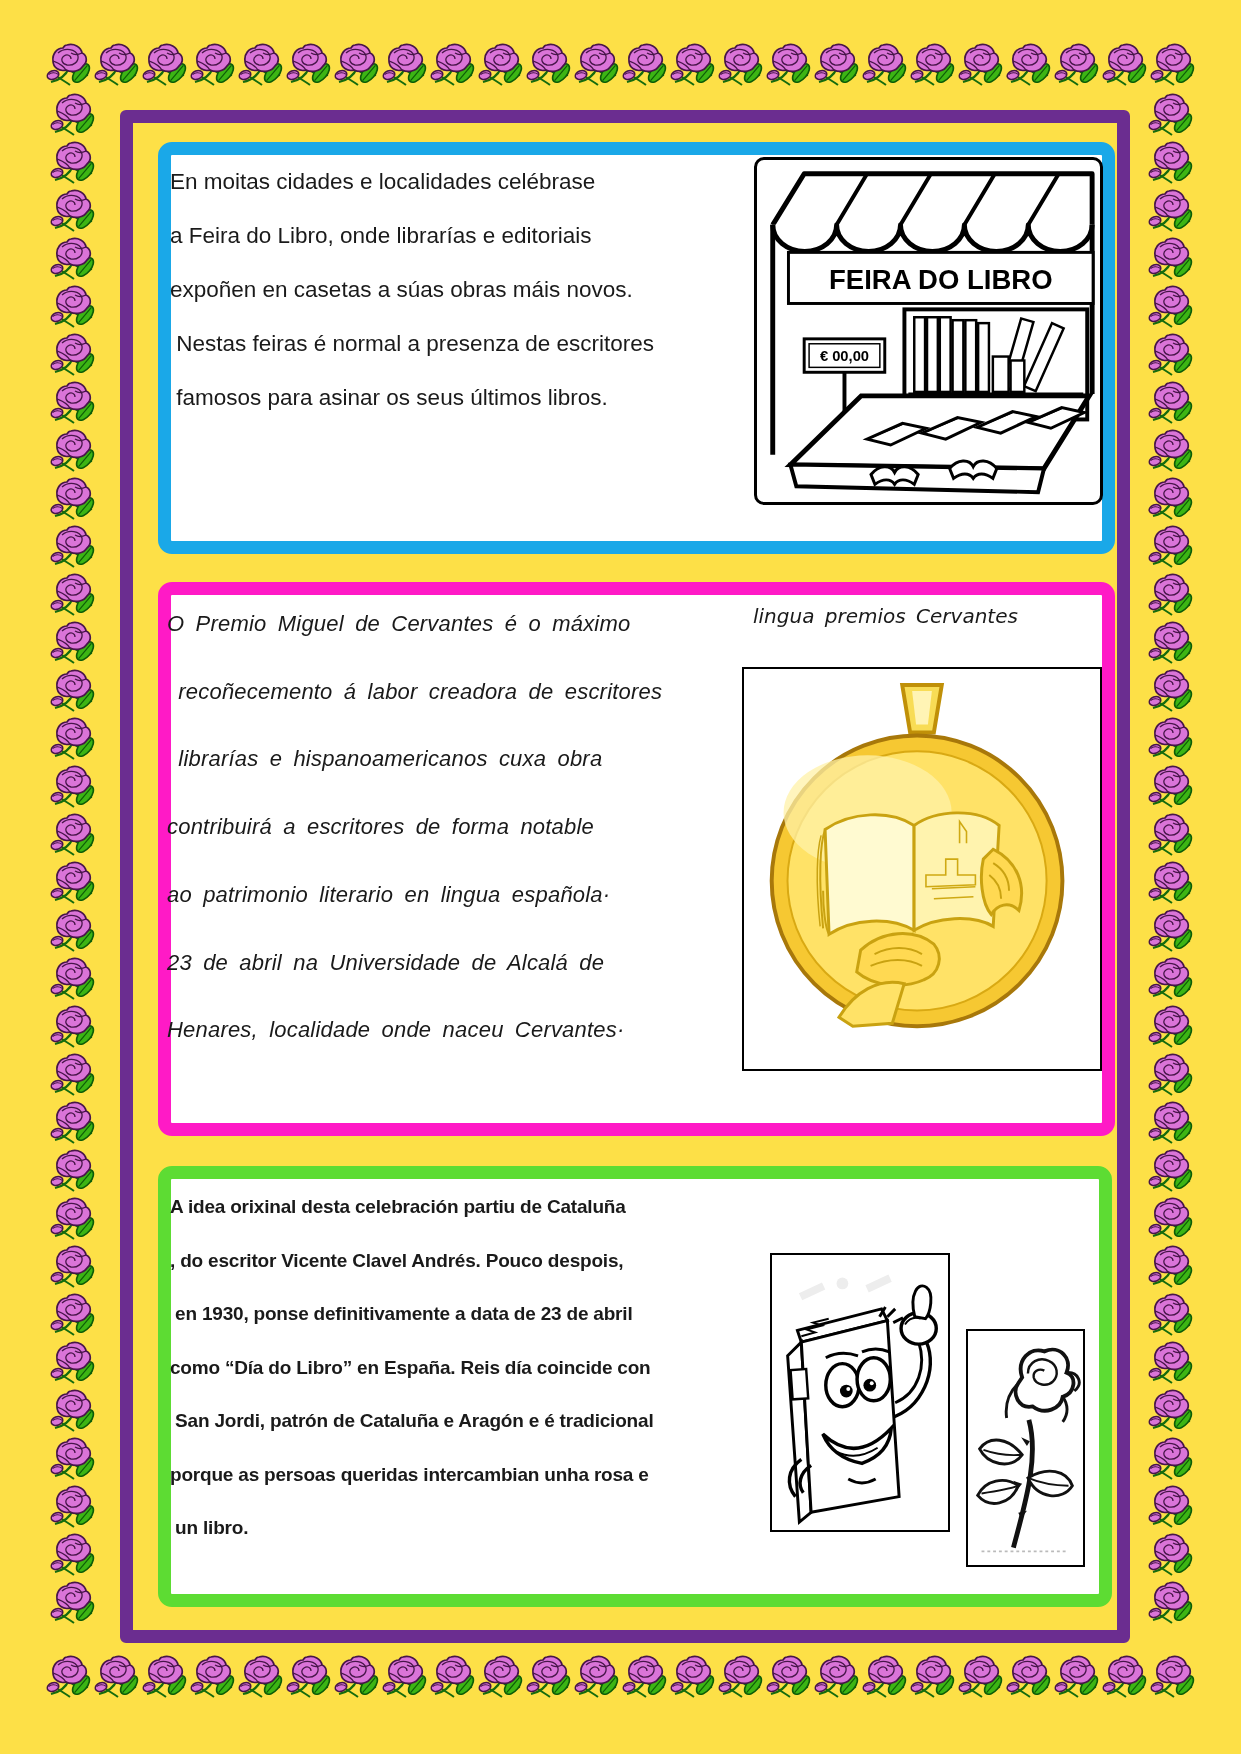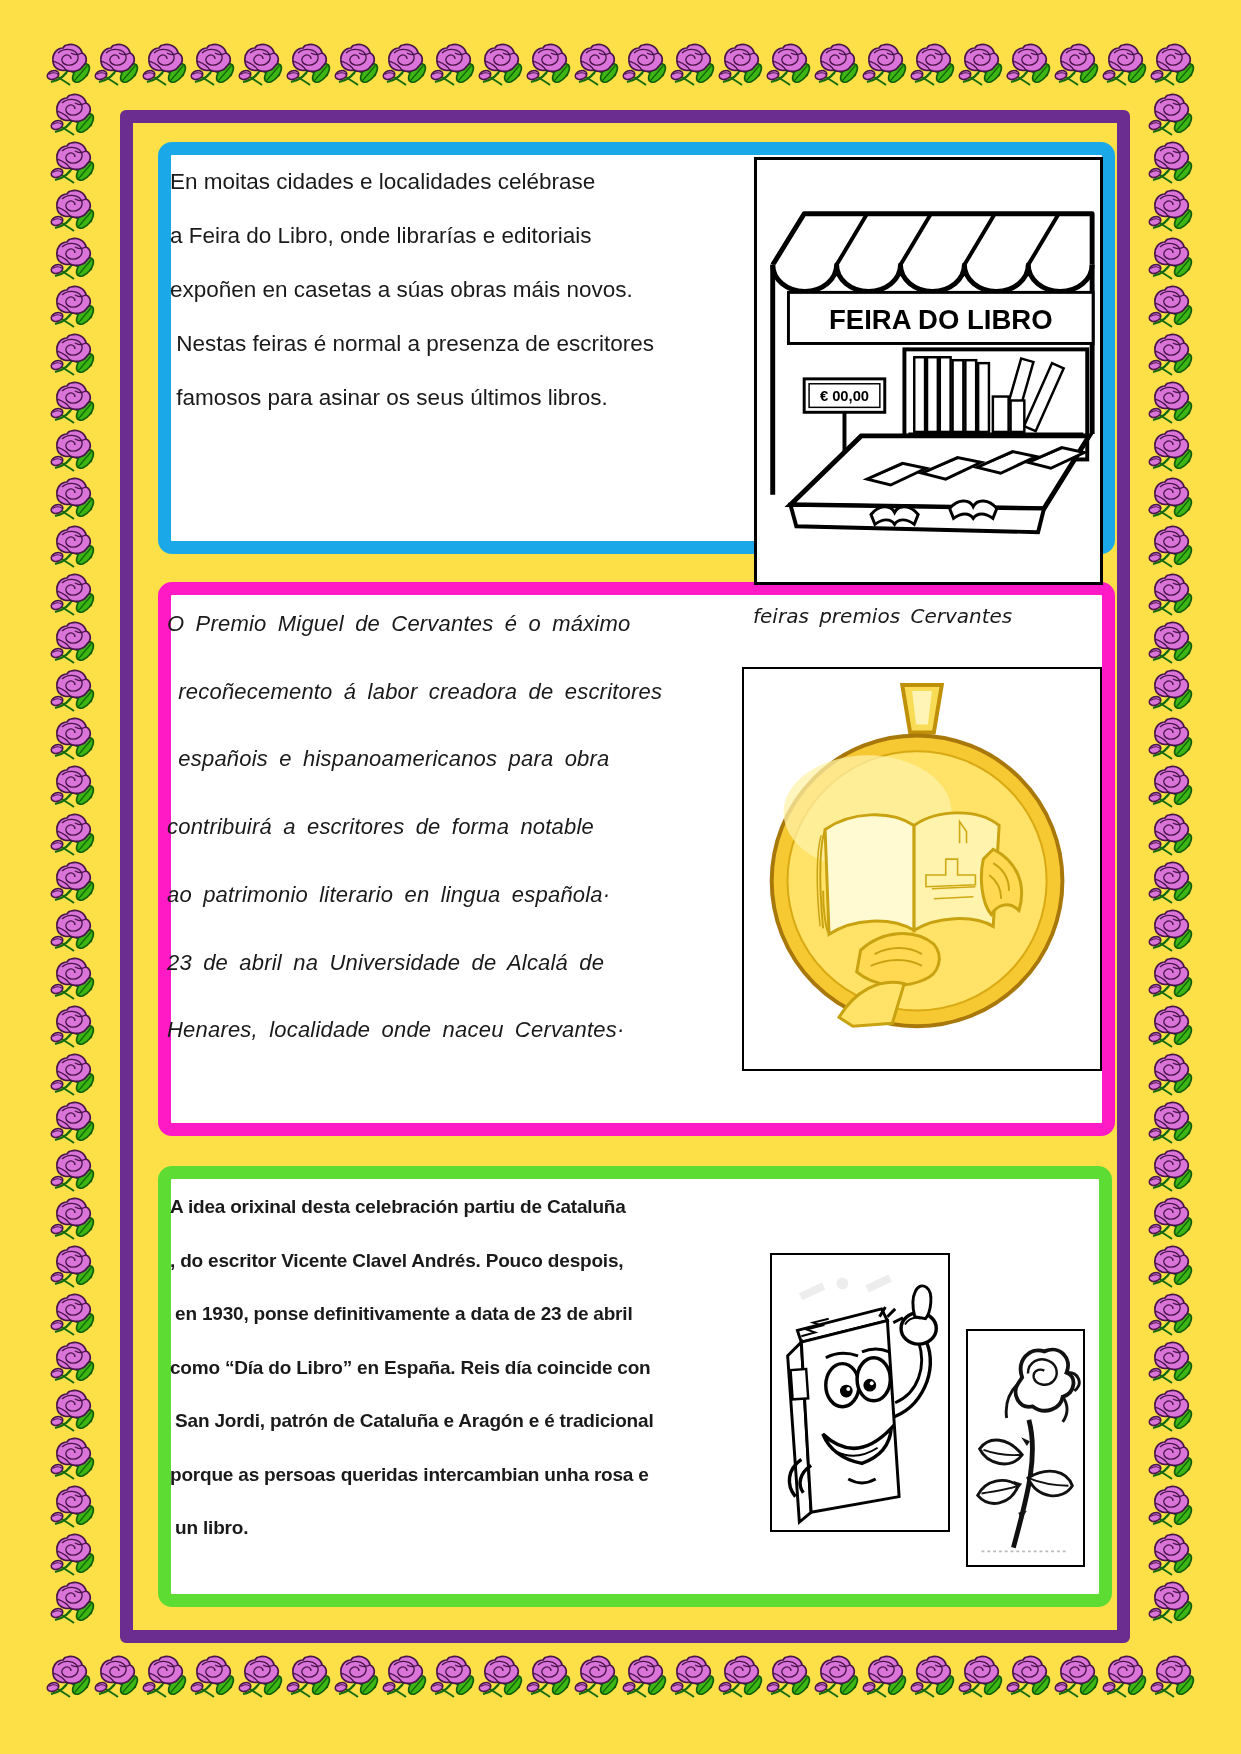--- a/index.html
+++ b/index.html
@@ -24,21 +24,21 @@
   .blue-text{position:absolute;left:170px;top:155px;font-size:22.5px;line-height:54px;}
   .pink-text{position:absolute;left:167px;top:590px;font-size:22px;line-height:67.7px;
     font-family:Liberation Sans, sans-serif;font-style:italic;word-spacing:5px;letter-spacing:.2px;}
   .medal-caption{position:absolute;left:753px;top:604px;width:300px;font-size:20px;
     font-family:"DejaVu Sans",sans-serif;font-style:italic;word-spacing:4px;}
   .green-text{position:absolute;left:170px;top:1180px;font-size:19px;line-height:53.5px;
     font-weight:bold;letter-spacing:-.2px;}
 
   
   .artbox{position:absolute;background:#fff;border:2px solid #000;box-sizing:border-box;}
-  .art-feira{left:754px;top:157px;width:349px;height:428px;border-width:3px;}
+  .art-feira{left:754px;top:157px;width:349px;height:348px;border-width:3px;border-radius:10px;}
   .art-medal{left:742px;top:667px;width:360px;height:404px;}
   .art-book {left:770px;top:1253px;width:180px;height:279px;}
   .art-rose {left:966px;top:1329px;width:119px;height:238px;}
   .artbox svg{display:block;width:100%;height:100%;}
 </style>
 </head>
 <body>
 
 <svg width="0" height="0" style="position:absolute" aria-hidden="true">
   <defs>
@@ -418,27 +418,27 @@
     <div class="ln">En moitas cidades e localidades celébrase</div>
     <div class="ln">a Feira do Libro, onde librarías e editoriais</div>
     <div class="ln">expoñen en casetas a súas obras máis novos.</div>
     <div class="ln"> Nestas feiras é normal a presenza de escritores</div>
     <div class="ln"> famosos para asinar os seus últimos libros.</div>
   </div>
 
   <div class="pink-text">
     <div class="ln">O Premio Miguel de Cervantes é o máximo</div>
     <div class="ln"> recoñecemento á labor creadora de escritores</div>
-    <div class="ln"> españois e hispanoamericanos para obra</div>
+    <div class="ln"> librarías e hispanoamericanos cuxa obra</div>
     <div class="ln">contribuirá a escritores de forma notable</div>
     <div class="ln">ao patrimonio literario en lingua española·</div>
     <div class="ln">23 de abril na Universidade de Alcalá de</div>
     <div class="ln">Henares, localidade onde naceu Cervantes·</div>
   </div>
-  <div class="medal-caption">feiras premios Cervantes</div>
+  <div class="medal-caption">lingua premios Cervantes</div>
 
   <div class="green-text">
     <div class="ln">A idea orixinal desta celebración partiu de Cataluña</div>
     <div class="ln">, do escritor Vicente Clavel Andrés. Pouco despois,</div>
     <div class="ln"> en 1930, ponse definitivamente a data de 23 de abril</div>
     <div class="ln">como “Día do Libro” en España. Reis día coincide con</div>
     <div class="ln"> San Jordi, patrón de Cataluña e Aragón e é tradicional</div>
     <div class="ln">porque as persoas queridas intercambian unha rosa e</div>
     <div class="ln"> un libro.</div>
   </div>

